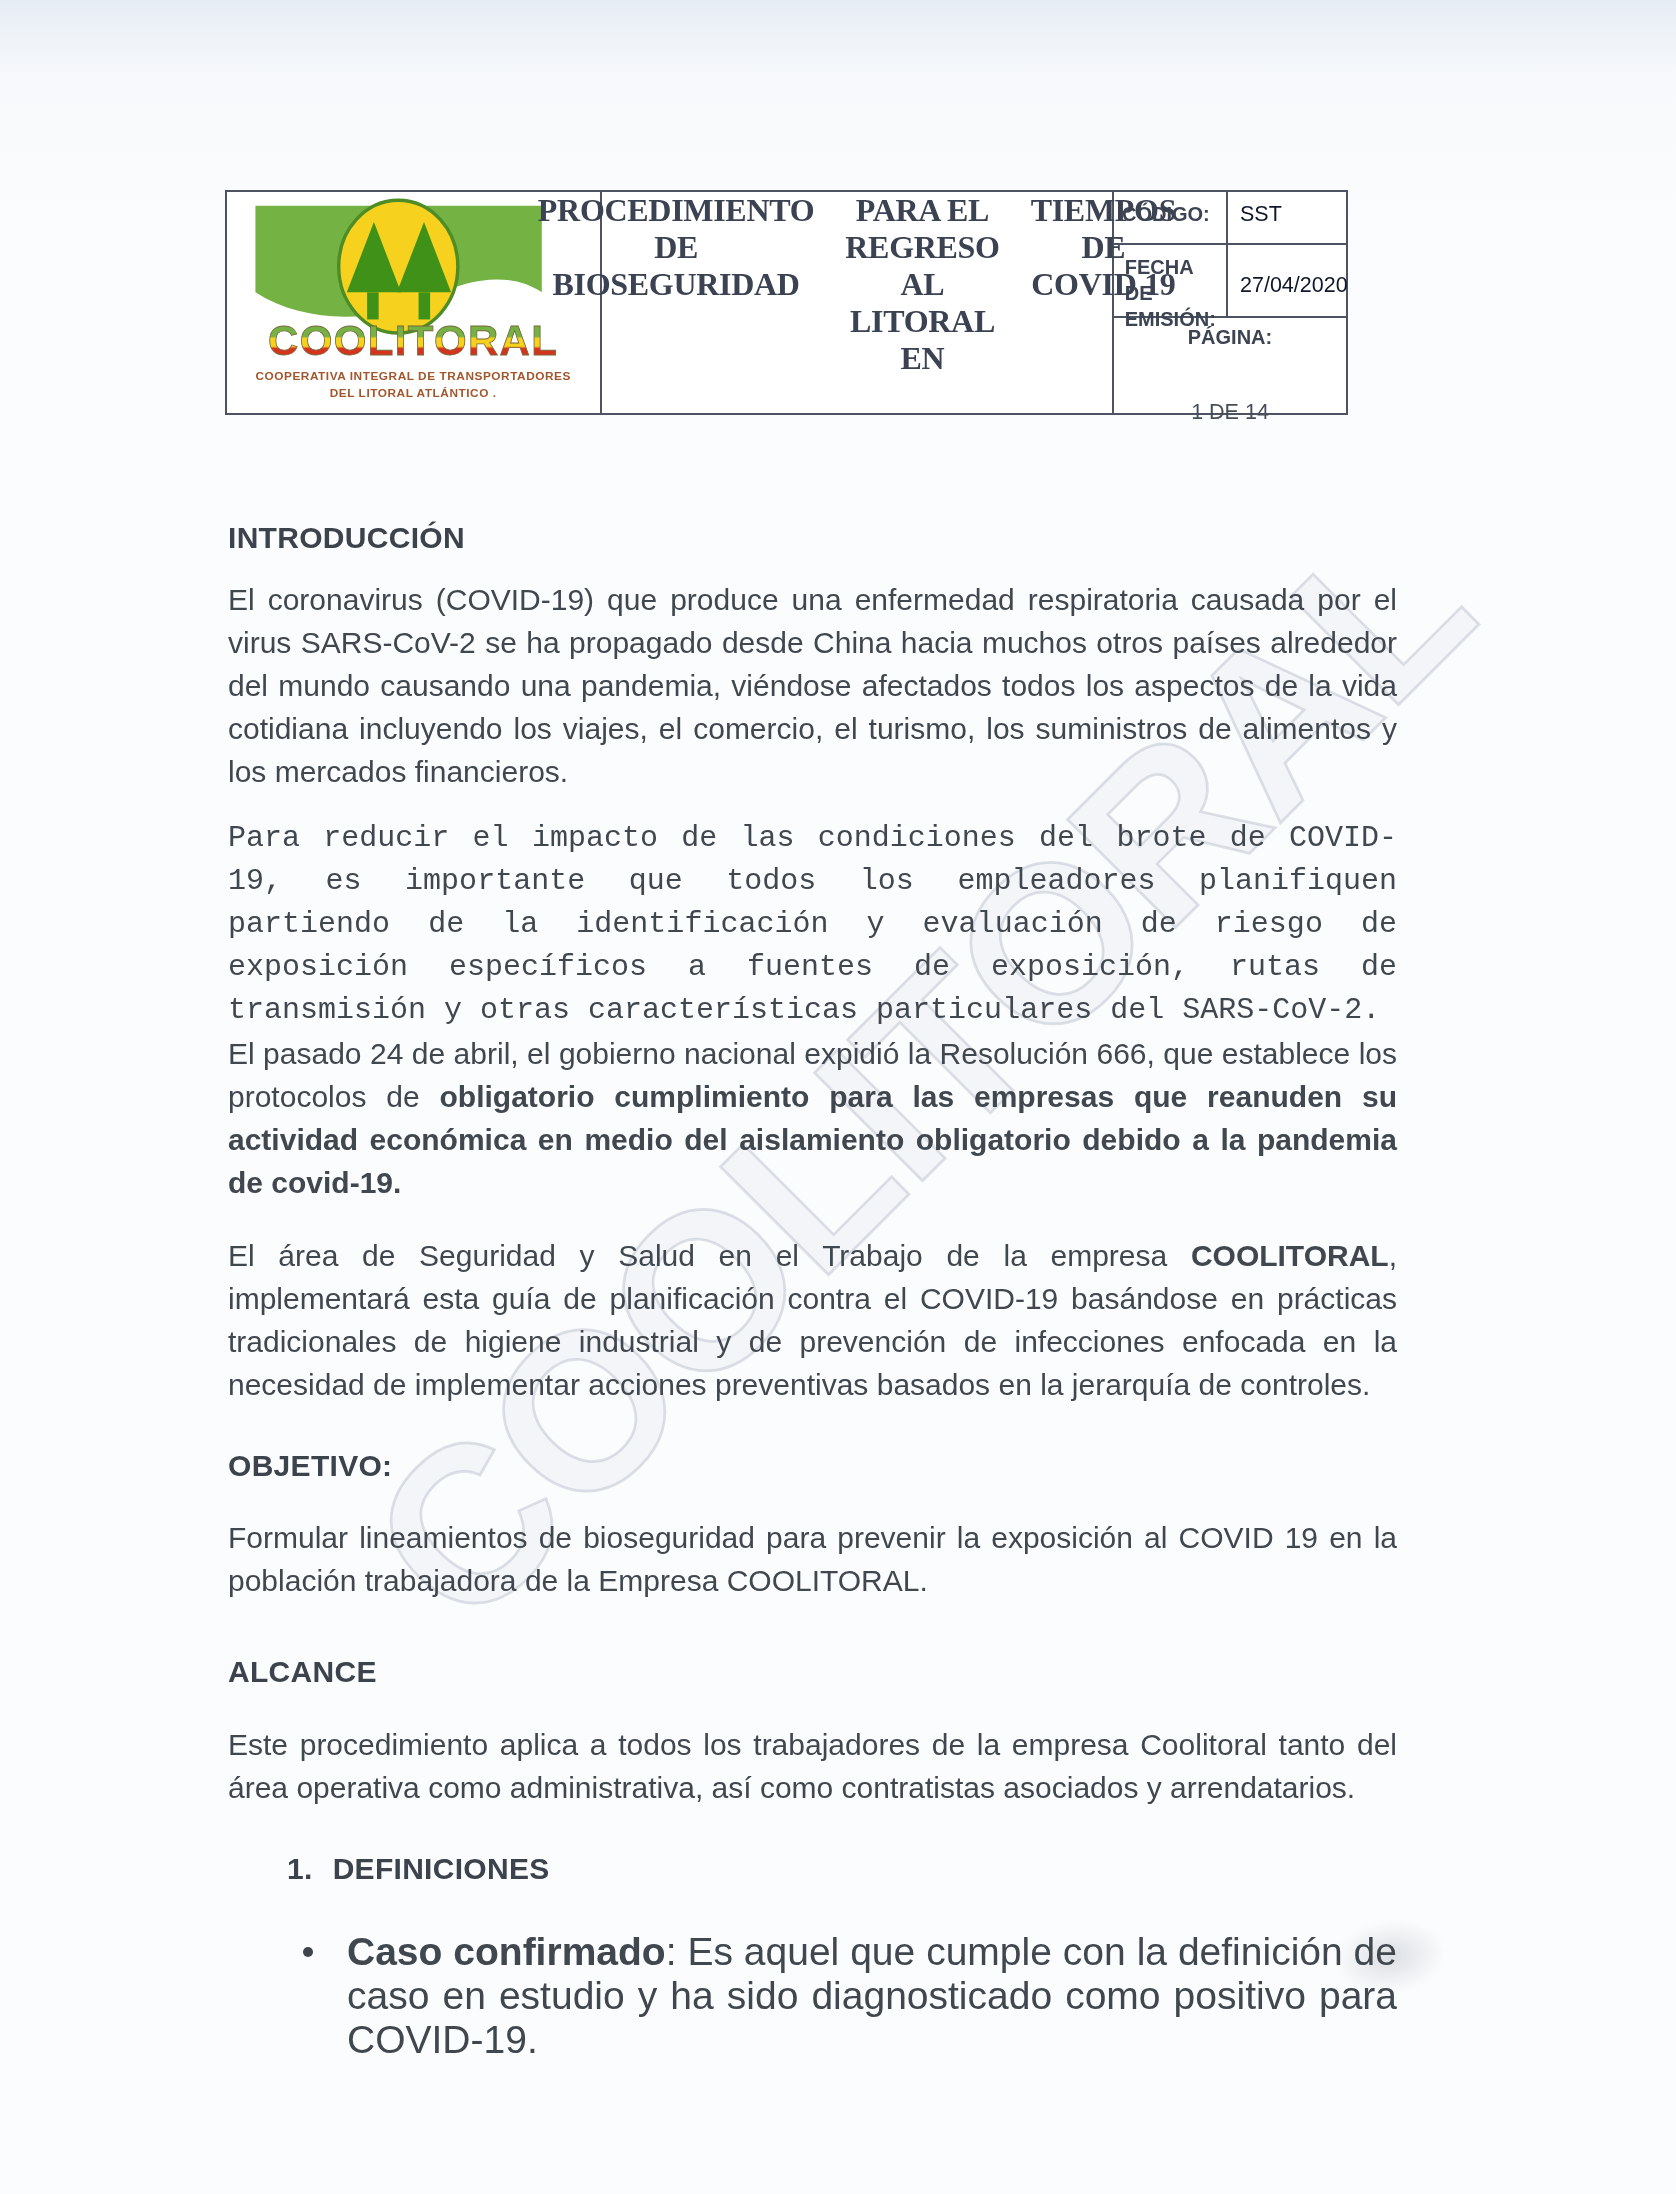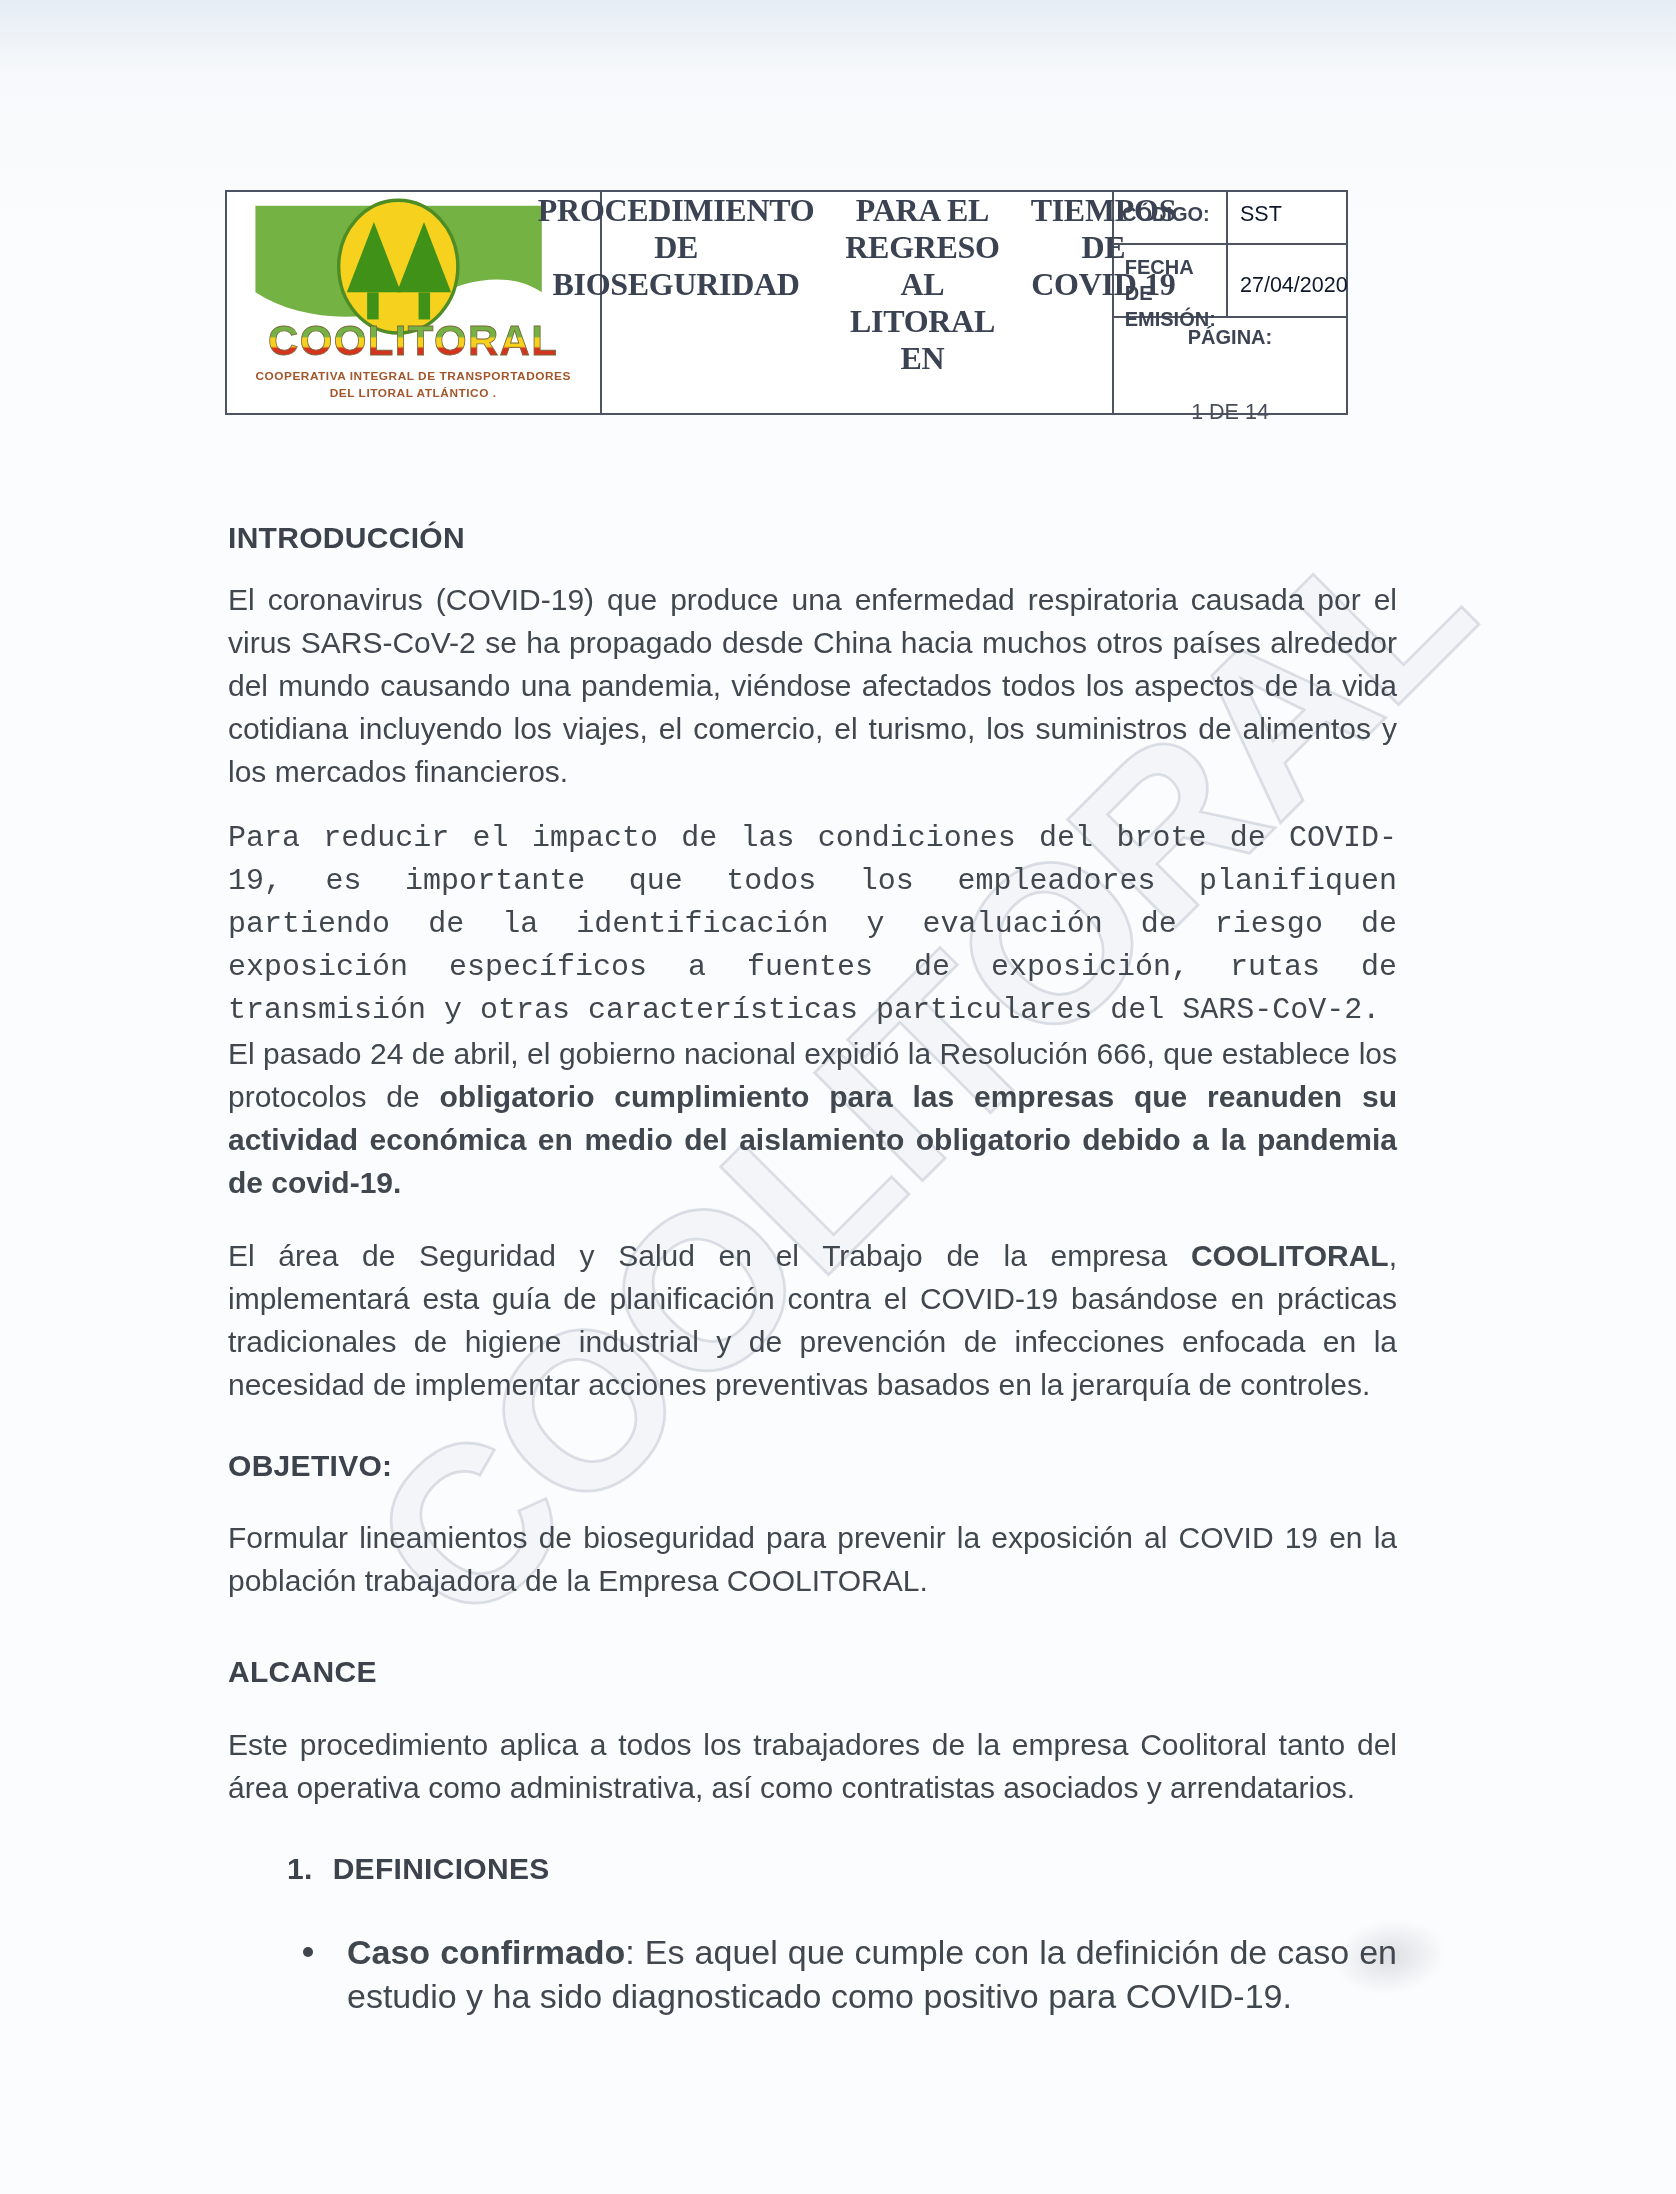--- a/index.html
+++ b/index.html
@@ -67,21 +67,21 @@
   .p5 { margin-bottom:48px !important; }
   .h-alcance { margin-bottom:29.6px !important; }
   .p6 { margin-bottom:38px !important; }
   .h-def { margin:0 0 40px 59px !important; }
   .h-def .num { margin-right:20px; }
   .bullet-item { display:flex; margin-left:75px; }
   .bullet-dot {
     flex:none; width:10px; height:10px; border-radius:50%;
     background:#40454d; margin:17.5px 34px 0 0;
   }
-  .bullet-text { flex:1; text-align:justify; font-size:34px; line-height:44px; margin:0; }
+  .bullet-text { flex:1; text-align:justify; font-size:39px; line-height:44px; margin:0; }
   .smudge {
     position:absolute; left:1333px; top:1920px; width:114px; height:74px; z-index:0;
     background:radial-gradient(ellipse at center, rgba(110,120,138,0.22), rgba(110,120,138,0) 70%);
     filter:blur(2px); transform:rotate(-8deg);
   }
 </style>
 </head>
 <body>
 
 <div>

